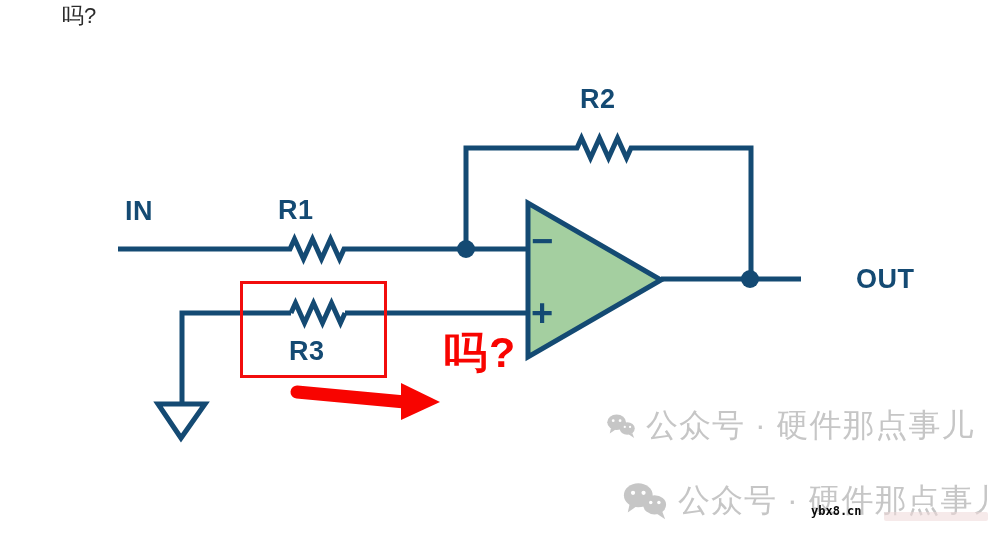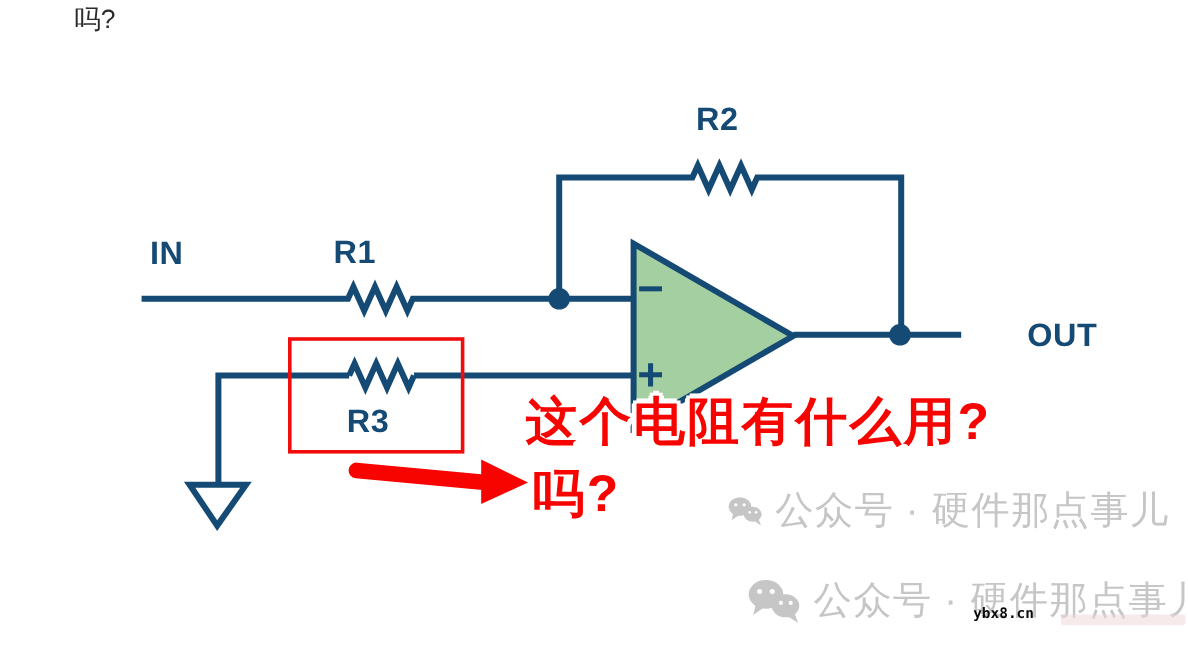--- a/index.html
+++ b/index.html
@@ -134,21 +134,20 @@
     <circle cx="22.5" cy="11.5" r="2.2" fill="#fff"></circle>
     <ellipse cx="34" cy="24" rx="12" ry="10" fill="#c6c6c6"></ellipse>
     <polygon points="42,31 45,39 36,33" fill="#c6c6c6"></polygon>
     <circle cx="30" cy="21.5" r="1.8" fill="#fff"></circle>
     <circle cx="38.5" cy="21.5" r="1.8" fill="#fff"></circle>
   </svg>
   <span>公众号 · 硬件那点事儿</span>
 </div>
 
 <div class="abs annotation">
-  <div class="line1">这个电阻有什么用?</div>
   <div class="line3">吗?</div>
 </div>
 
 <div class="abs watermark wm-bottom">
   <svg class="wm-icon" width="46" height="40" viewBox="0 0 48 40">
     <ellipse cx="17" cy="14" rx="15" ry="12.5" fill="#c6c6c6"></ellipse>
     <polygon points="8,23 6,32 16,25" fill="#c6c6c6"></polygon>
     <circle cx="11.5" cy="11.5" r="2.2" fill="#fff"></circle>
     <circle cx="22.5" cy="11.5" r="2.2" fill="#fff"></circle>
     <ellipse cx="34" cy="24" rx="12" ry="10" fill="#c6c6c6"></ellipse>

